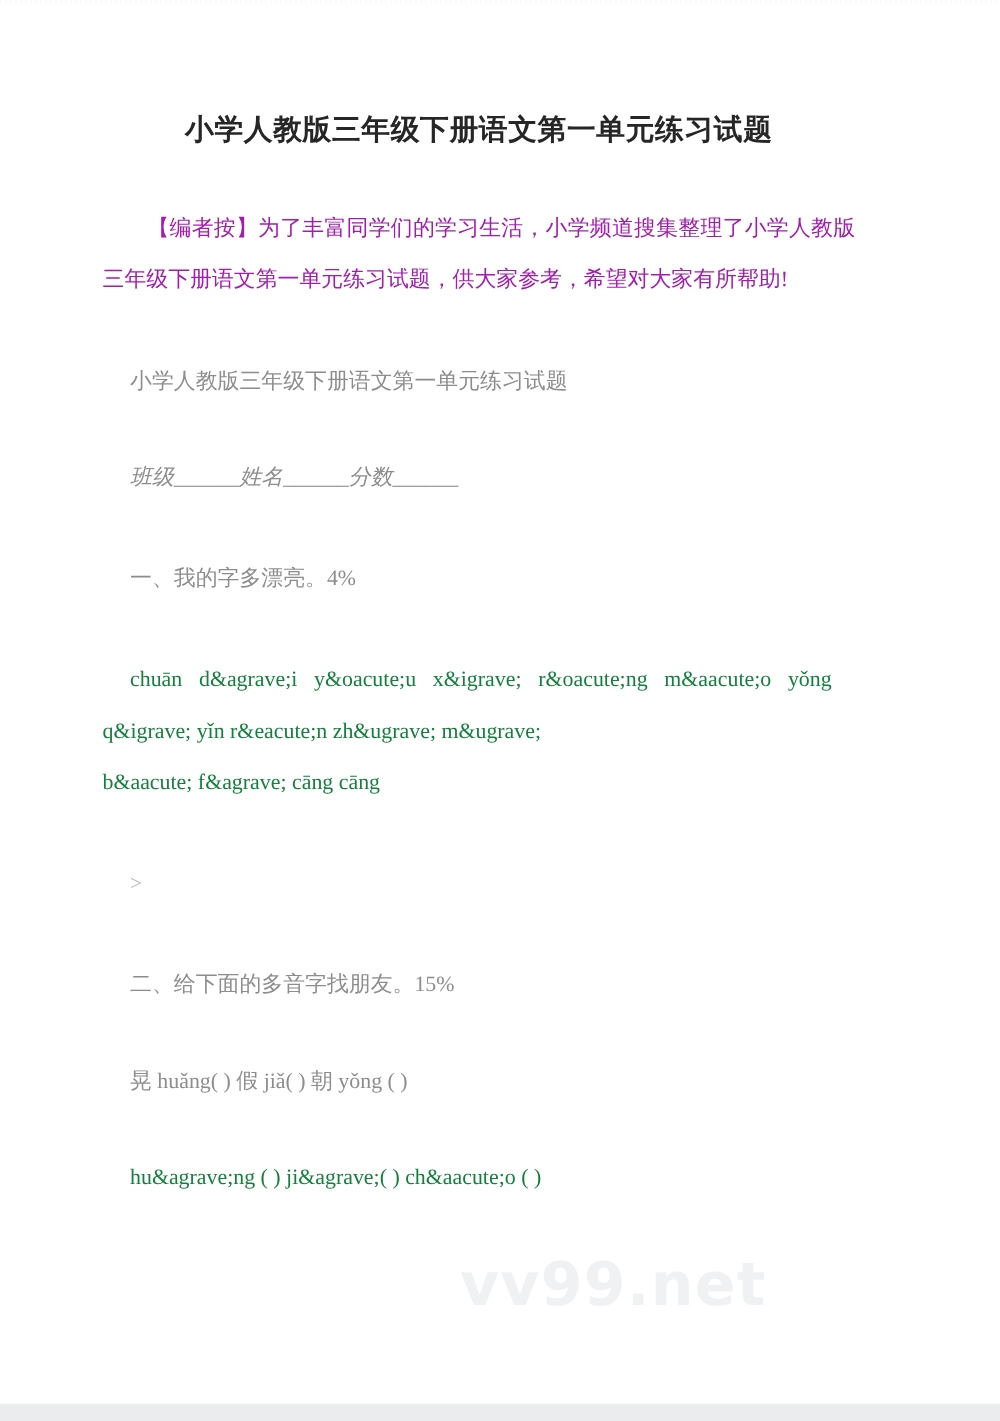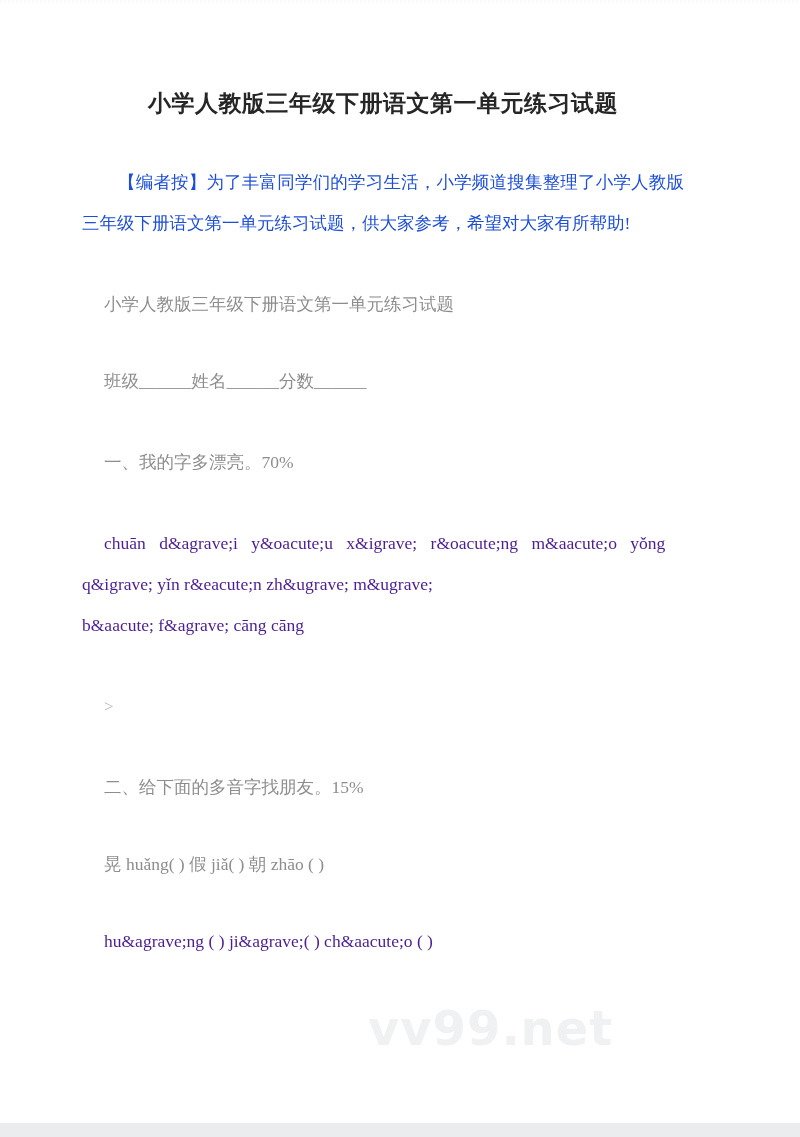--- a/index.html
+++ b/index.html
@@ -60,39 +60,40 @@
     margin: 0;
     color: #8d8d8d;
     font-size: 17.5px;
     line-height: 41px;
     text-align: justify;
   }
 
   .intro {
     margin: 42px 82px 0 82px;
     text-indent: 36px;
-    color: #1d4ed8;
+    color: #a21caf;
   }
 
   .block {
     margin: 0 82px;
   }
 
   .spaced-top-lg { margin-top: 40px; }
   .spaced-top-md { margin-top: 36px; }
 
   .indent-1 { text-indent: 22px; }
 
   .underline-line {
     letter-spacing: 0px;
+    font-style: italic;
   }
 
   .pinyin {
     font-family: "Liberation Serif", "DejaVu Serif", serif;
-    color: #4c1d95;
+    color: #15803d;
   }
 
   .pinyin-wide {
     word-spacing: 9px;
   }
 
   .stray {
     color: #b9b9b9;
     font-size: 17px;
   }
@@ -121,34 +122,34 @@
   <div class="content">
 
     <h1 class="doc-title">小学人教版三年级下册语文第一单元练习试题</h1>
 
     <p class="para intro">【编者按】为了丰富同学们的学习生活，小学频道搜集整理了小学人教版三年级下册语文第一单元练习试题，供大家参考，希望对大家有所帮助!</p>
 
     <p class="para block spaced-top-lg indent-1">小学人教版三年级下册语文第一单元练习试题</p>
 
     <p class="para block spaced-top-md indent-1 underline-line">班级______姓名______分数______</p>
 
-    <p class="para block spaced-top-lg indent-1">一、我的字多漂亮。70%</p>
+    <p class="para block spaced-top-lg indent-1">一、我的字多漂亮。4%</p>
 
     <p class="para block spaced-top-lg indent-1 pinyin pinyin-wide">chuān  d&amp;agrave;i  y&amp;oacute;u  x&amp;igrave;  r&amp;oacute;ng  m&amp;aacute;o  yǒng</p>
 
     <p class="para block pinyin">q&amp;igrave; yǐn r&amp;eacute;n zh&amp;ugrave; m&amp;ugrave;</p>
 
 
     <p class="para block pinyin">b&amp;aacute; f&amp;agrave; cāng cāng</p>
 
     <p class="para block spaced-top-lg indent-1 stray">&gt;</p>
 
     <p class="para block spaced-top-lg indent-1">二、给下面的多音字找朋友。15%</p>
 
-    <p class="para block spaced-top-md indent-1">晃 huǎng( )  假 jiǎ( )  朝 zhāo ( )</p>
+    <p class="para block spaced-top-md indent-1">晃 huǎng( )  假 jiǎ( )  朝 yǒng ( )</p>
 
     <p class="para block spaced-top-md indent-1 pinyin">hu&amp;agrave;ng ( ) ji&amp;agrave;( ) ch&amp;aacute;o ( )</p>
 
   </div>
 
   <div class="watermark">vv99.net</div>
 
   <div class="scan-bottom"></div>
 
 </div>

